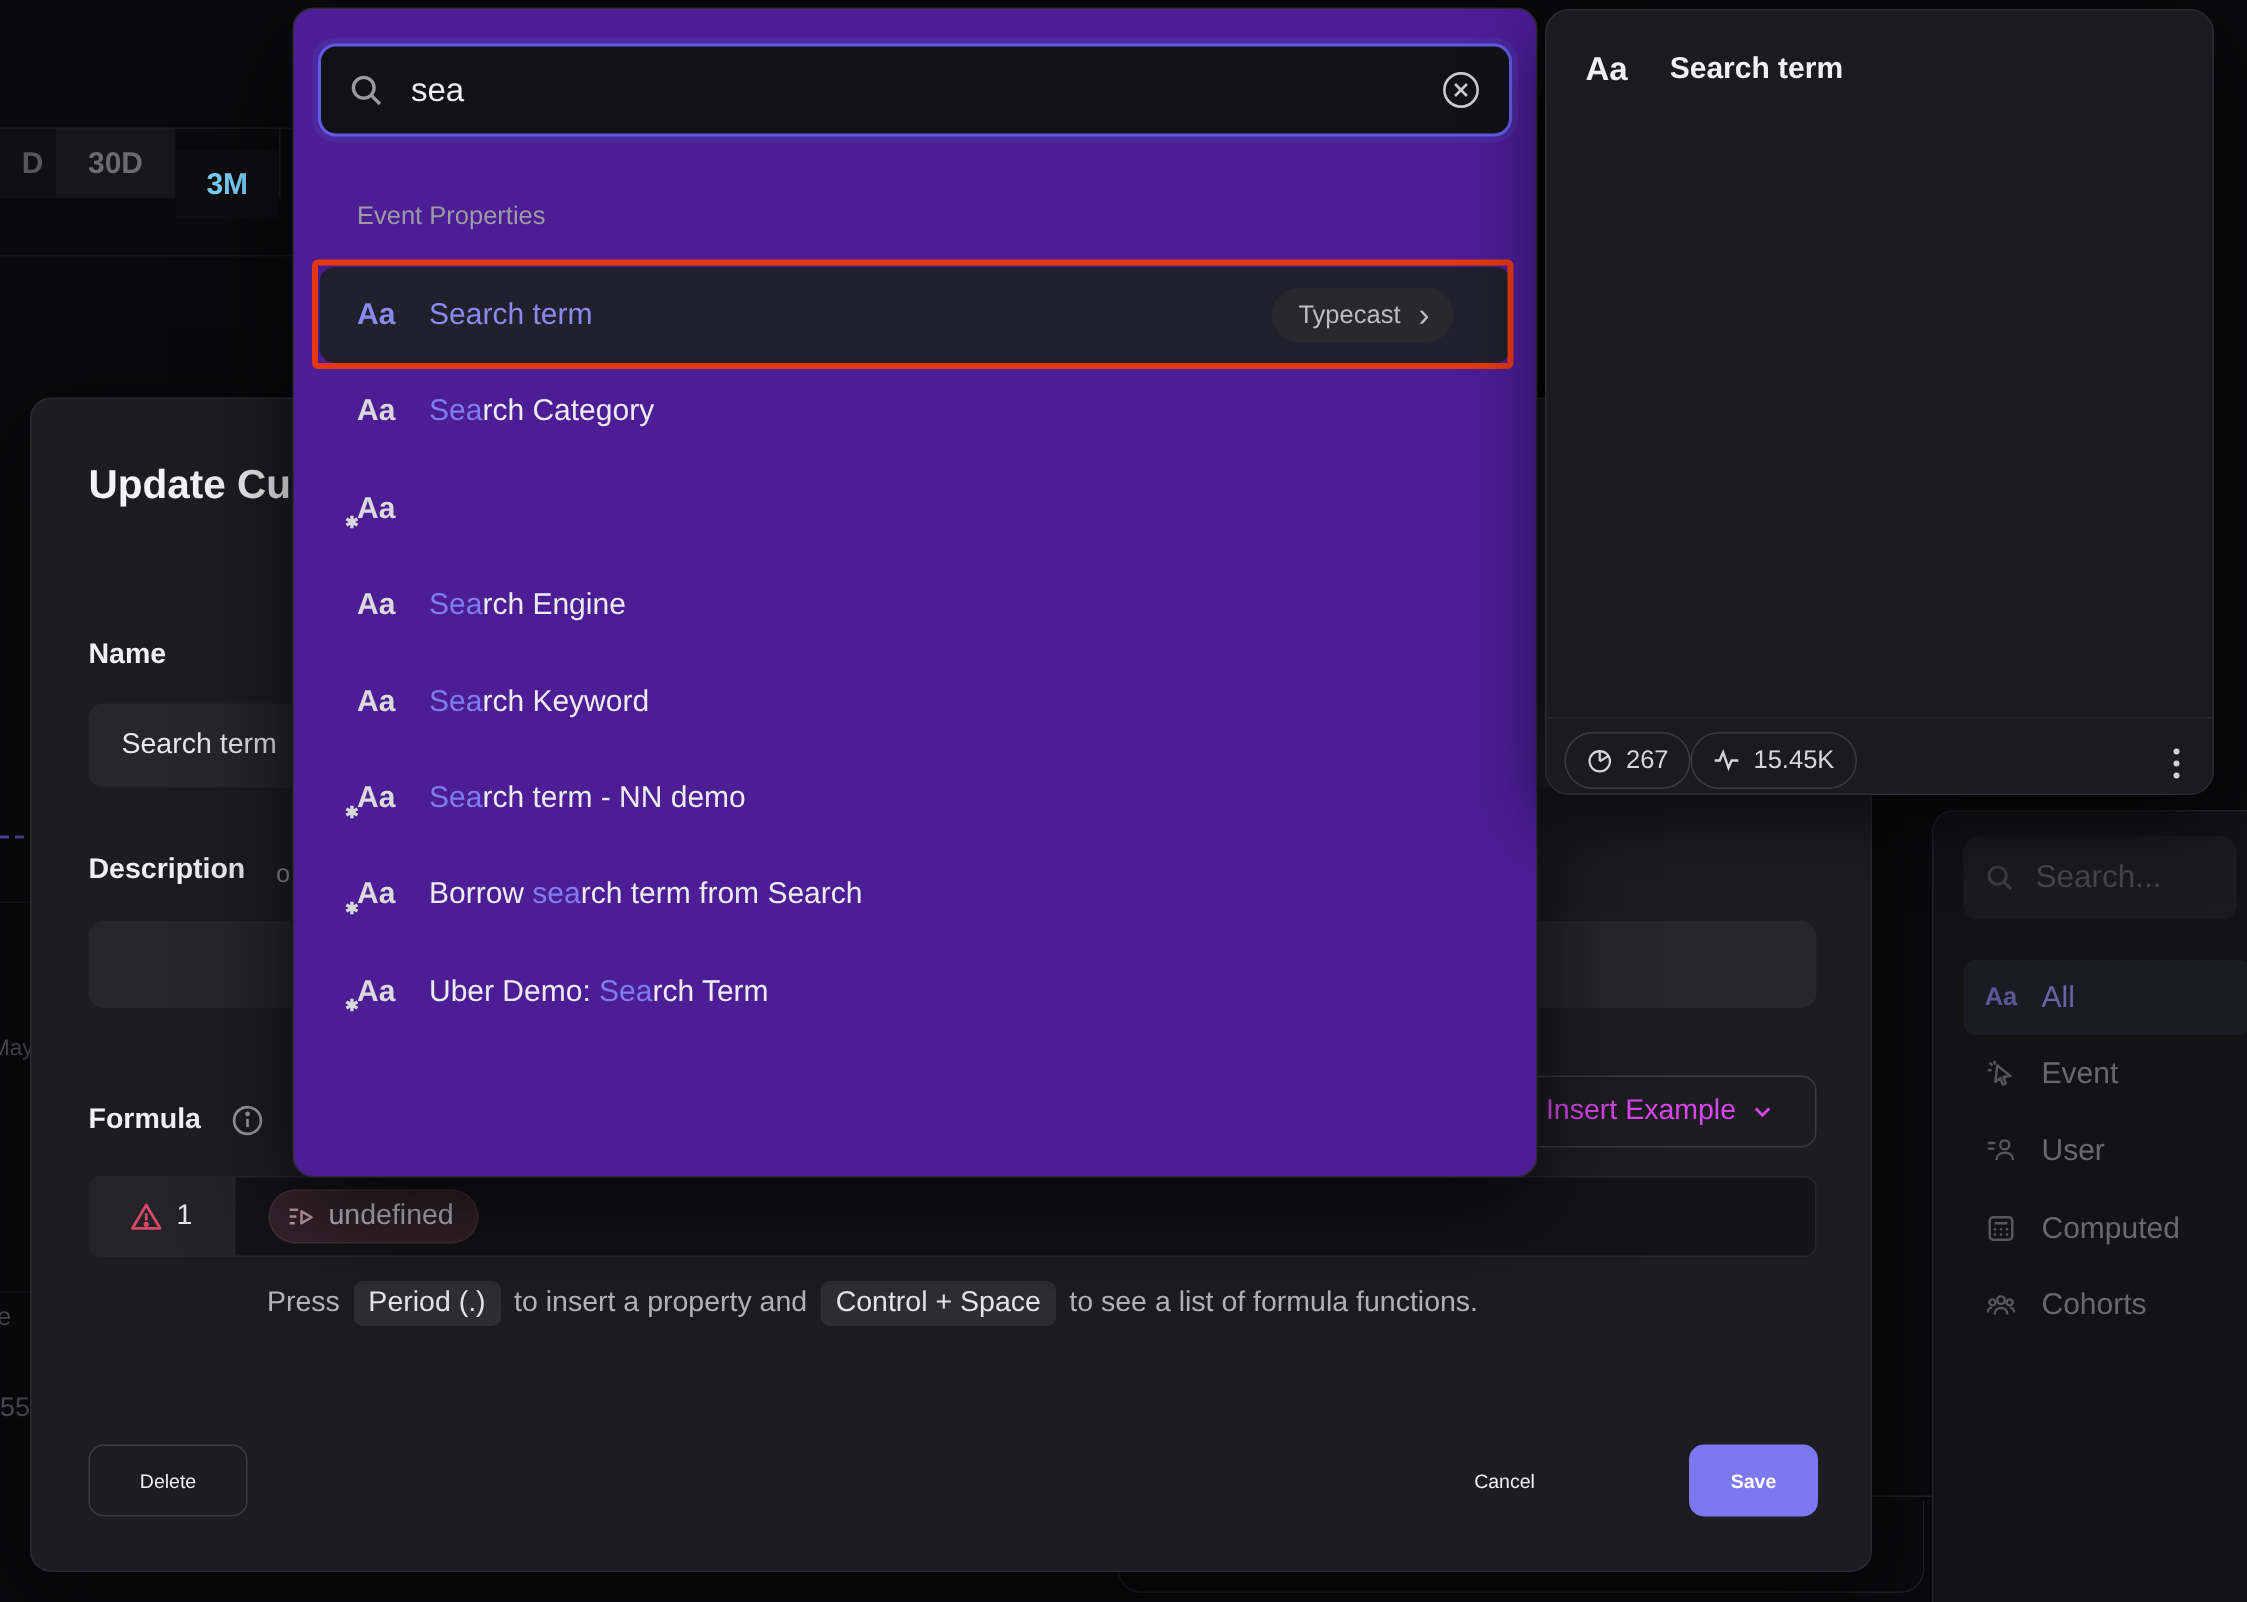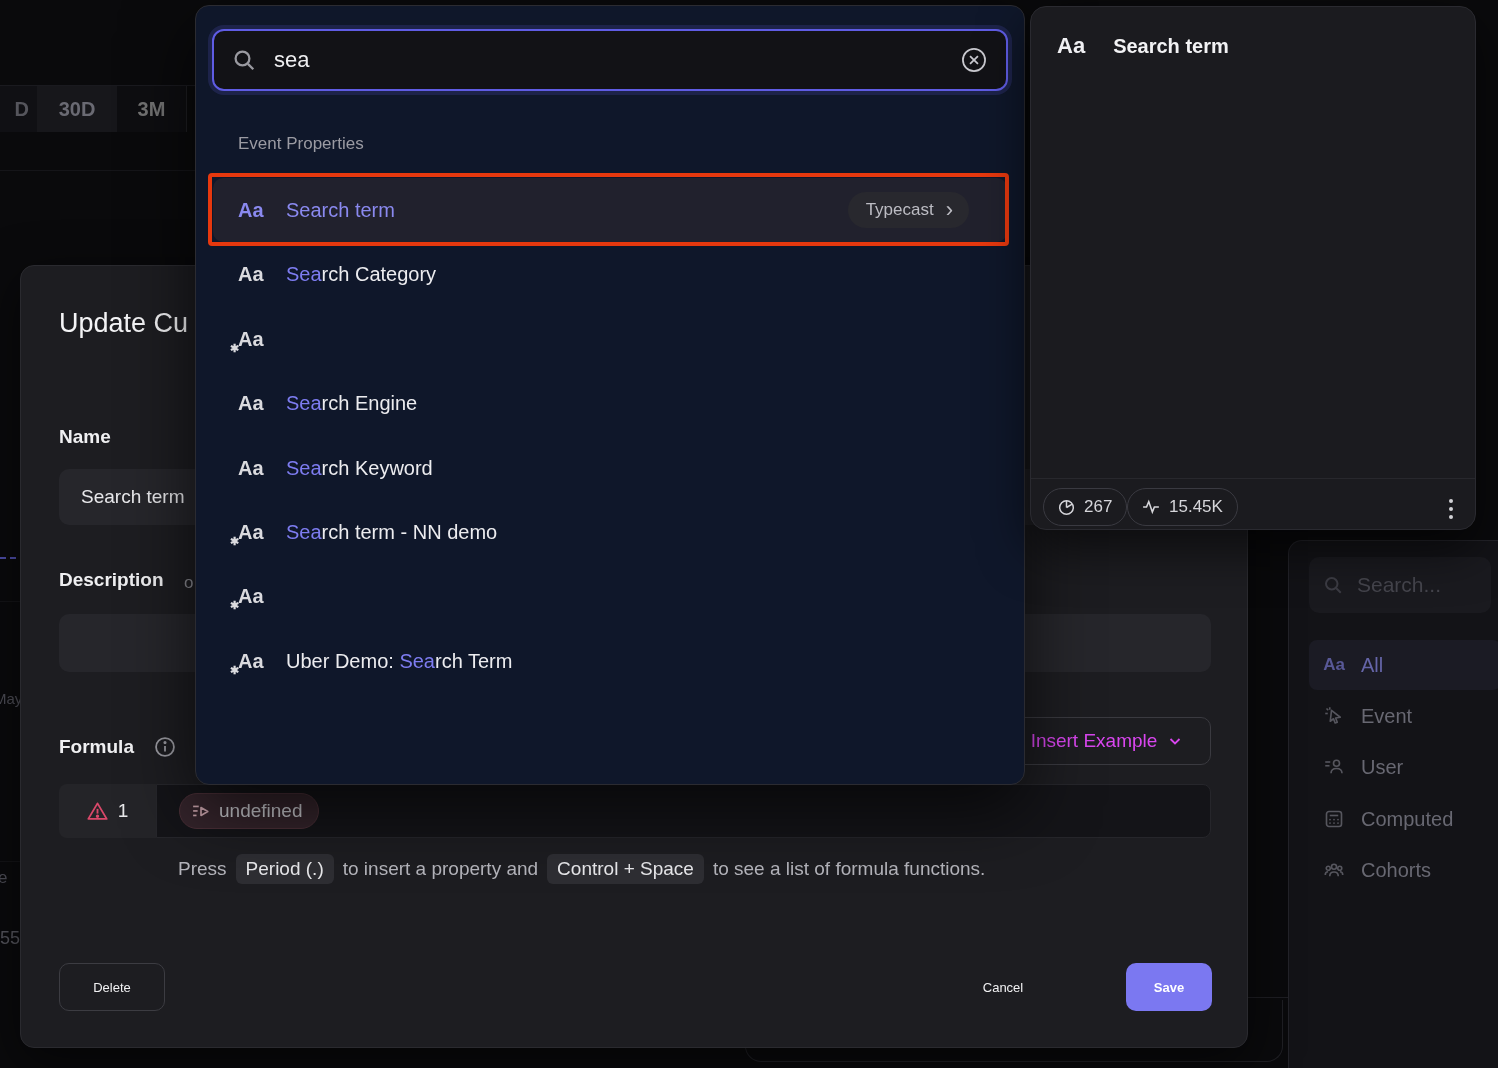--- a/index.html
+++ b/index.html
@@ -23,42 +23,42 @@
   #sb-search input::placeholder{color:#45454d;}
   .sbitem{position:absolute;left:20px;width:192px;height:50px;display:flex;align-items:center;gap:16px;
     padding-left:14px;font-size:20px;color:#68687­2;color:#686872;border-radius:8px;}
   .sbitem .sbic{width:22px;display:flex;justify-content:center;color:#56565e;font-weight:700;font-size:17px;}
   .sbitem.sel{background:#1b1b24;color:#6565a8;}
   .sbitem.sel .sbic{color:#585896;}
 
   
   #modal{left:20px;top:265px;width:1228px;height:783px;background:#1d1d21;border:1px solid #2a2a2f;
     border-radius:14px;box-shadow:0 14px 50px rgba(0,0,0,.55);z-index:10;}
-  #modal .title{left:38px;top:42px;font-size:27px;font-weight:400;color:#f4f4f6;}
+  #modal .title{left:38px;top:42px;font-size:27px;font-weight:700;color:#f4f4f6;}
   .flabel{font-size:19px;font-weight:700;color:#f0f0f2;}
   .field{background:#26262b;border:none;border-radius:10px;color:#e9e9ec;font-size:19px;outline:none;}
   #opt-frag{left:163px;top:307px;color:#8b8b92;font-size:17px;}
   #insert-example{left:982px;top:451px;width:208px;height:48px;border:1px solid #3a3a40;background:transparent;
     border-radius:10px;display:flex;align-items:center;justify-content:center;gap:10px;font-size:19px;color:#d946ef;}
   #fx-gutter{left:38px;top:518px;width:97px;height:54px;background:#242428;border-radius:8px 0 0 8px;
     display:flex;align-items:center;justify-content:center;gap:10px;color:#e8e8ea;font-size:19px;}
   #fx-editor{left:135px;top:518px;width:1055px;height:54px;background:#141418;border:1px solid #26262b;
     border-radius:0 8px 8px 0;display:flex;align-items:center;padding-left:22px;}
   #fx-chip{height:36px;border-radius:18px;background:#34242b;border:1px solid #4a2f37;display:flex;
     align-items:center;gap:9px;padding:0 16px 0 12px;color:#c9c9ce;font-size:19px;}
   #fx-hint{left:157px;top:588px;display:flex;align-items:center;gap:9px;font-size:19px;color:#b5b5bc;white-space:nowrap;}
   .key{background:#2e2e33;border-radius:6px;padding:4px 10px;color:#e9e9ec;}
   .btn{display:flex;align-items:center;justify-content:center;font-size:13px;color:#f1f1f3;border-radius:10px;
     background:transparent;border:none;}
   #btn-delete{left:38px;top:697px;width:106px;height:48px;border:1px solid #3c3c42;}
   #btn-cancel{left:922px;top:697px;width:120px;height:48px;}
   #btn-save{left:1105px;top:697px;width:86px;height:48px;background:var(--save);color:#fff;font-weight:600;}
 
   
-  #dropdown{left:195px;top:5px;width:830px;height:780px;background:#0f172a;border:1px solid #2b2b31;
+  #dropdown{left:195px;top:5px;width:830px;height:780px;background:#4c1d95;border:1px solid #2b2b31;
     border-radius:14px;box-shadow:0 24px 70px rgba(0,0,0,.65);z-index:20;padding-left:28px;}
   #dd-search{position:absolute;left:16px;top:23px;width:796px;height:62px;background:#121216;
     border:2px solid #5f5ce4;border-radius:12px;box-shadow:0 0 0 4px rgba(82,80,190,.22);
     display:flex;align-items:center;gap:16px;padding:0 18px;}
   #dd-search input{flex:1;background:transparent;border:none;outline:none;color:#eeeef0;font-size:22px;}
   #dd-header{left:42px;top:128px;font-size:17px;color:#9b9ba3;}
   .prow{position:absolute;left:17px;width:794px;height:64px;display:flex;align-items:center;
     padding-left:25px;border-radius:10px;}
   .prow.sel{background:#21212d;}
   .aa{position:relative;width:34px;font-size:20px;font-weight:700;color:#dadade;flex:none;}
@@ -95,21 +95,21 @@
 
 <div id="stage">
 
   <div class="abs bgline" style="left:0;top:85px;width:195px;height:1px;"></div>
   <div class="abs tab" style="left:-30px;top:86px;width:67px;height:46px;background:#101014;color:#55555c;justify-content:flex-end;padding-right:8px;">
       <span>D</span>
     </div>
   <div class="abs tab" style="left:37px;top:86px;width:80px;height:46px;background:#17171b;color:#6a6a73;">
       <span>30D</span>
     </div>
-  <div class="abs tab" style="left:117px;top:86px;width:69px;height:46px;background:#0e0e11;color:#737373;">
+  <div class="abs tab" style="left:117px;top:100px;width:69px;height:46px;background:#0e0e11;color:#7dd3fc;">
       <span>3M</span>
     </div>
   <div class="abs" style="left:186px;top:86px;width:1px;height:46px;background:#1e1e22;"></div>
   <div class="abs bgline" style="left:0;top:170px;width:195px;height:1px;opacity:.7;"></div>
   <div class="abs bgline" style="left:0;top:601px;width:20px;height:1px;opacity:.6;"></div>
   <div class="abs bgline" style="left:0;top:861px;width:20px;height:1px;opacity:.6;"></div>
   <div class="abs dash" style="left:0;top:557px;width:16px;height:2px;"></div>
   <div class="abs frag" style="left:-6px;top:690px;font-size:15px;">May</div>
   <div class="abs frag" style="left:-2px;top:868px;font-size:17px;">e</div>
   <div class="abs frag" style="left:0;top:928px;font-size:18px;color:#55555d;">55</div>
@@ -290,20 +290,21 @@
         <div class="prow" style="top: 430px;">
           <span class="aa">Aa</span>
           <span class="plabel"><span class="pre"></span><span class="hl">Sea</span><span class="rest">rch Keyword</span></span>
         </div>
         <div class="prow" style="top: 494px;">
           <span class="aa">Aa<i class="star">✱</i></span>
           <span class="plabel"><span class="pre"></span><span class="hl">Sea</span><span class="rest">rch term - NN demo</span></span>
         </div>
         <div class="prow" style="top: 558px;">
           <span class="aa">Aa<i class="star">✱</i></span>
+          <span class="plabel"><span class="pre">Borrow </span><span class="hl">sea</span><span class="rest">rch term from Search</span></span>
         </div>
         <div class="prow" style="top: 623px;">
           <span class="aa">Aa<i class="star">✱</i></span>
           <span class="plabel"><span class="pre">Uber Demo: </span><span class="hl">Sea</span><span class="rest">rch Term</span></span>
         </div>
       </div>
     <div class="abs" id="annotation"></div>
   </div>
 
   <div id="details" class="abs">

